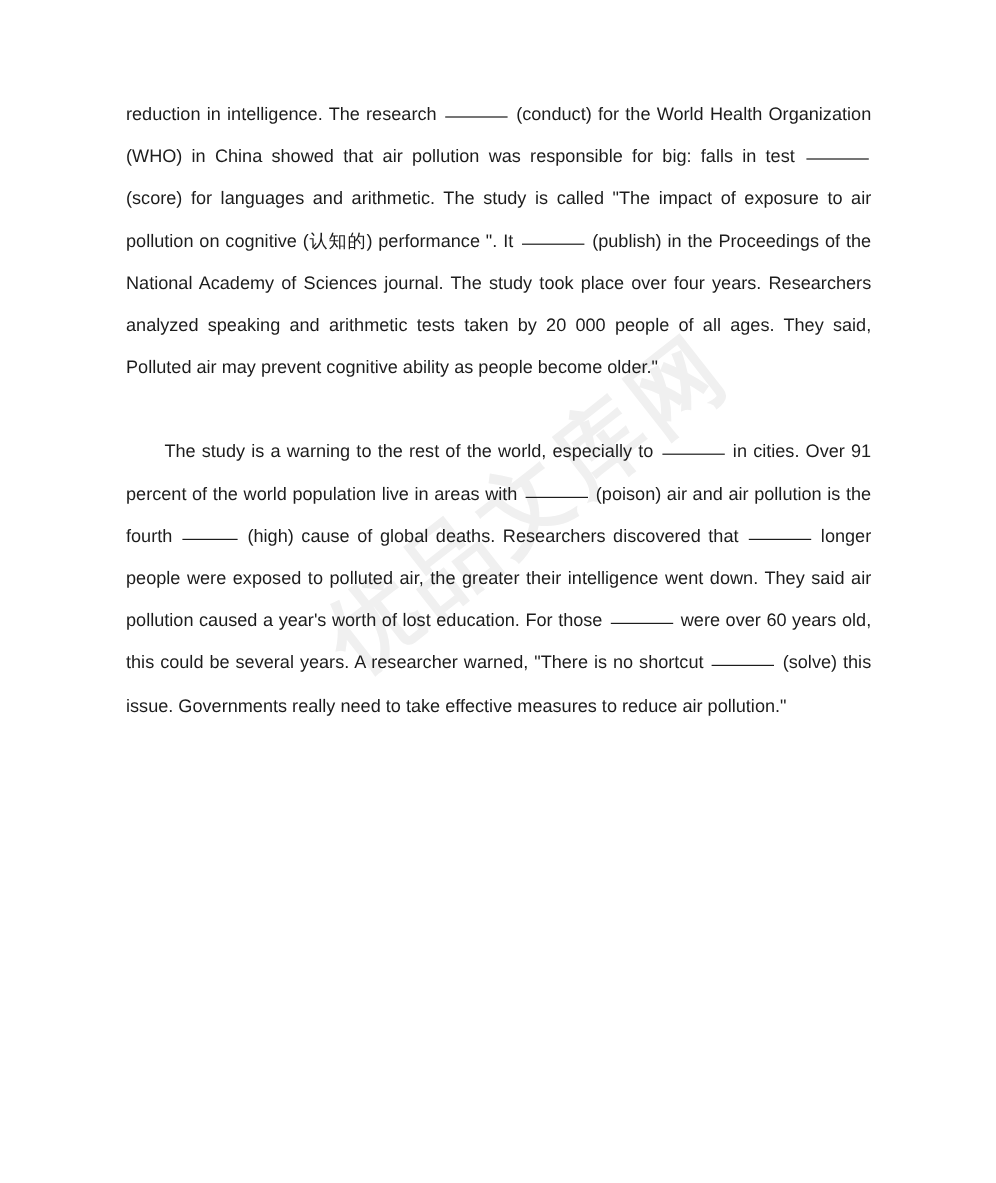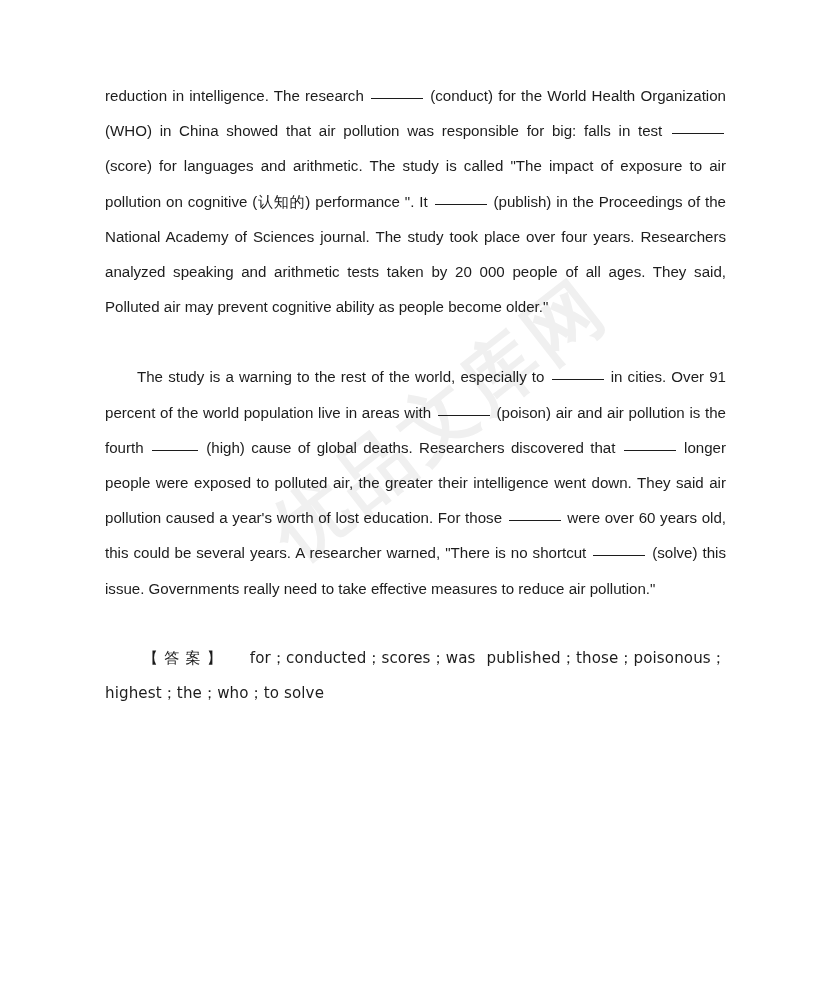--- a/index.html
+++ b/index.html
@@ -110,21 +110,18 @@
     </p>
 
     <div class="para-gap"></div>
 
     <p class="en">
       <span class="indent"></span><span>The study is a warning to the rest of the world, especially to </span><span class="blank"></span><span> in cities. Over 91 percent of the world population live in areas with </span><span class="blank"></span><span> (poison) air and air pollution is the fourth </span><span class="blank narrow"></span><span> (high) cause of global deaths. Researchers discovered that </span><span class="blank"></span><span> longer people were exposed to polluted air, the greater their intelligence went down. They said air pollution caused a year's worth of lost education. For those </span><span class="blank"></span><span> were over 60 years old, this could be several years. A researcher warned, "There is no shortcut </span><span class="blank"></span><span> (solve) this issue. Governments really need to take effective measures to reduce air pollution."</span>
     </p>
 
     <div class="para-gap"></div>
 
-    <p class="cn">
-      <span class="indent"></span><span class="cn-label">【答案】</span><span>&nbsp;&nbsp;</span><span class="ans-list">for；conducted；scores；was published；those；poisonous；highest；the；who；to solve</span>
-    </p>
 
     <div class="para-gap"></div>
 
 
   </div>
 </div>
 
 </body></html>

